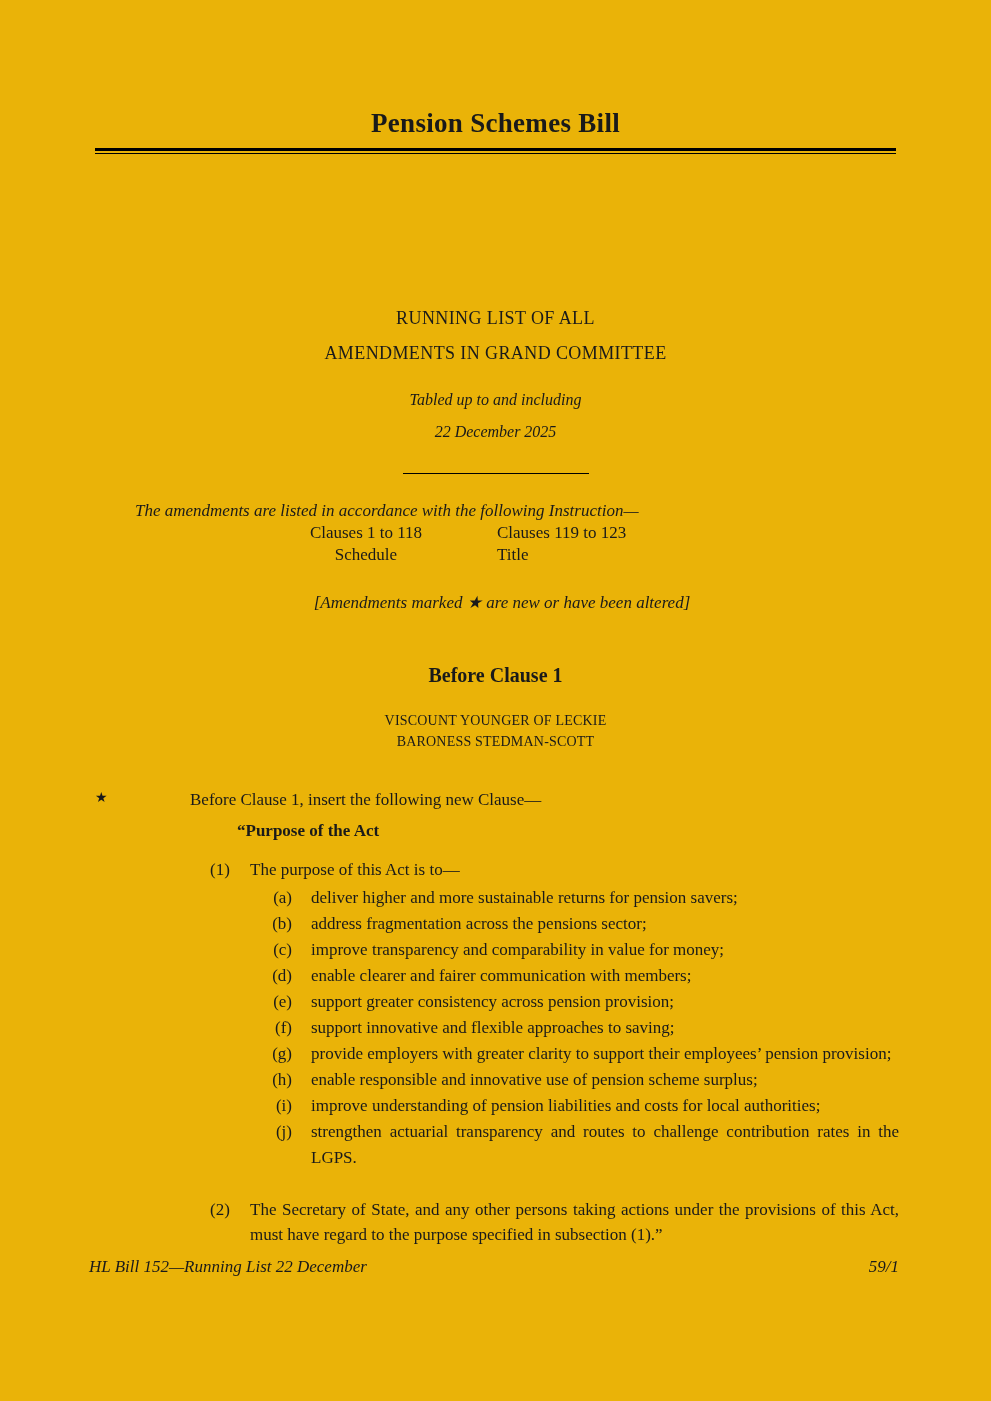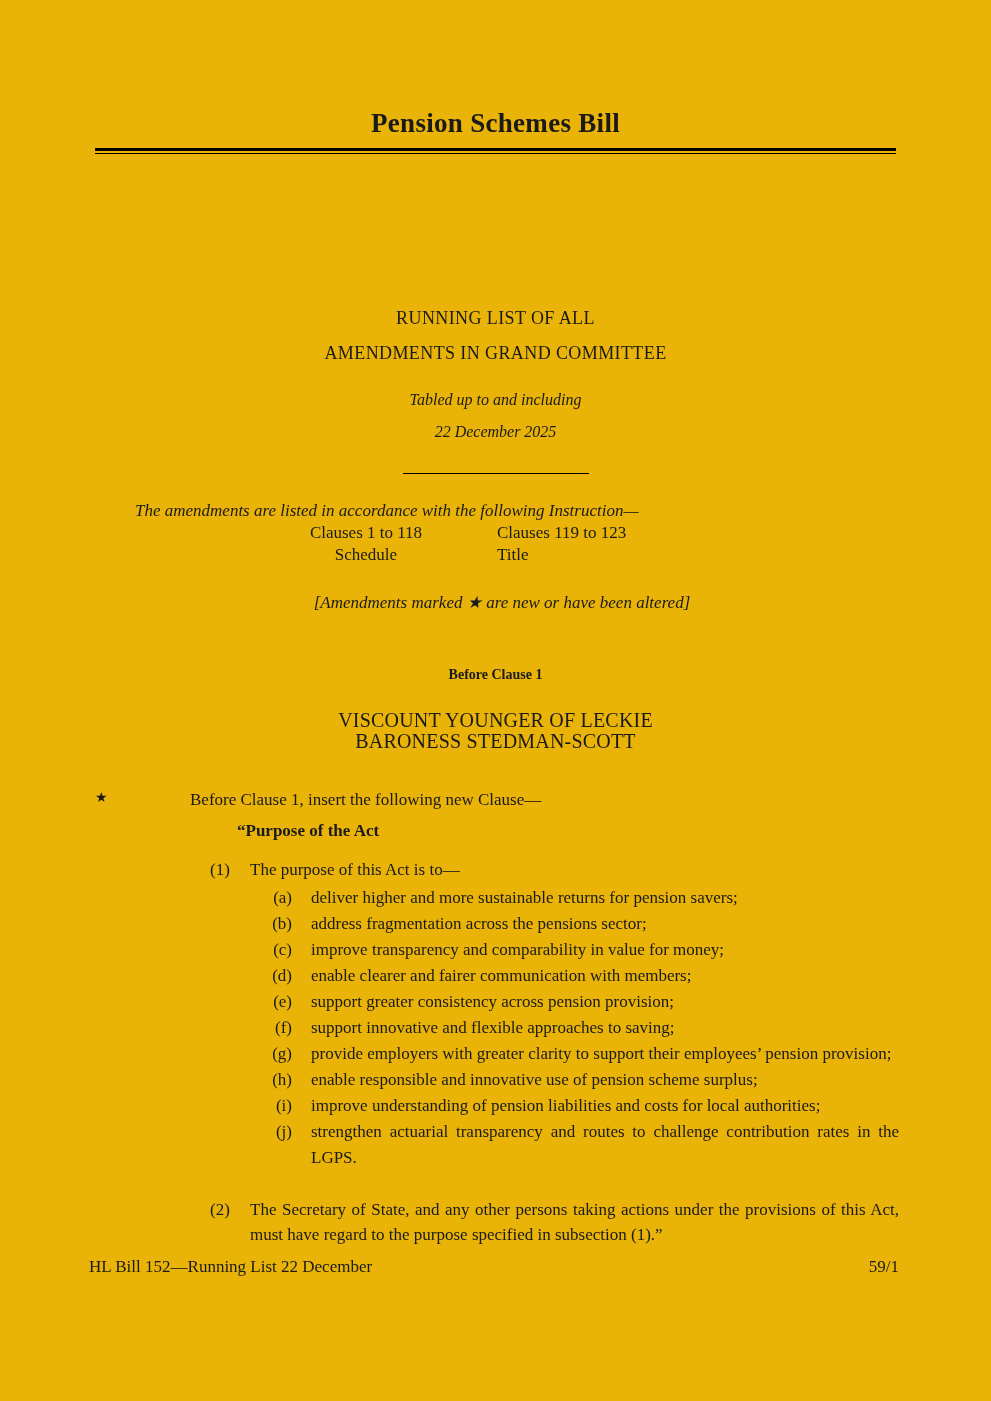--- a/index.html
+++ b/index.html
@@ -73,27 +73,27 @@
     text-align: center;
     font-style: italic;
     font-size: 17px;
     line-height: 22px;
     padding-left: 13px;
   }
   .before-clause {
     margin-top: 50px;
     text-align: center;
     font-weight: bold;
-    font-size: 14px;
+    font-size: 20px;
     line-height: 22px;
   }
   .sponsors {
     margin-top: 24px;
     text-align: center;
-    font-size: 20px;
+    font-size: 14px;
     line-height: 21px;
     letter-spacing: 0.2px;
   }
   .amendment { position: relative; margin-top: 36px; }
   .amend-star {
     position: absolute;
     left: 95px;
     top: 1px;
     font-size: 14px;
   }
@@ -132,20 +132,21 @@
   .item-text { margin-left: 19px; width: 588px; text-align: justify; }
   .footer {
     position: absolute;
     top: 1256px;
     left: 89px;
     right: 92px;
     display: flex;
     justify-content: space-between;
     font-size: 17px;
     line-height: 22px;
+    font-style: italic;
   }
 </style>
 </head>
 <body>
 
 <div class="page">
 
   <h1 class="bill-title">Pension Schemes Bill</h1>
   <div class="double-rule"></div>
 

